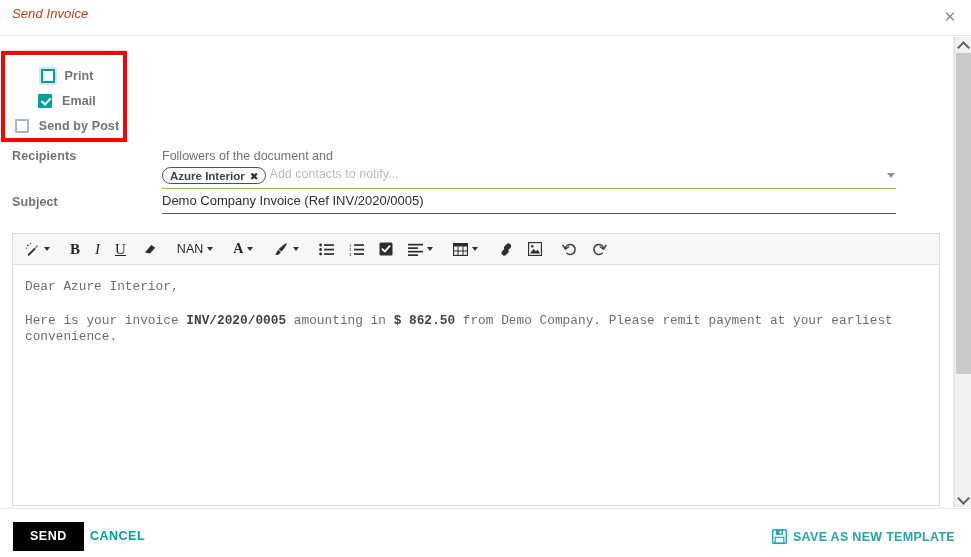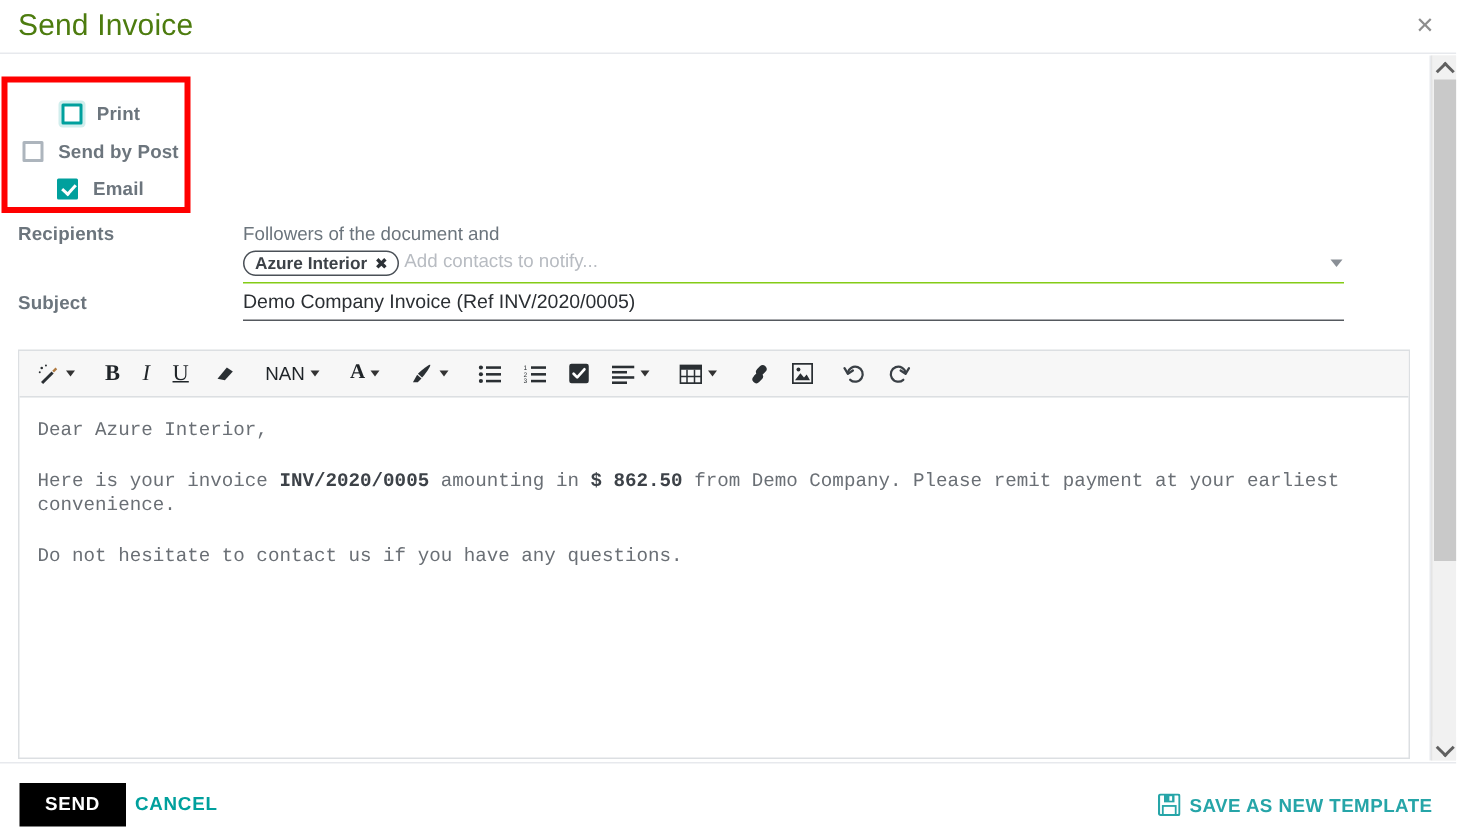--- a/index.html
+++ b/index.html
@@ -24,24 +24,25 @@
   .modal-header {
     position: absolute;
     left: 0; top: 0;
     width: 971px; height: 36px;
     border-bottom: 1px solid #e7e9ed;
     background: #fff;
   }
   .modal-title {
     position: absolute;
     left: 12px; top: 6px;
-    font-size: 20px;
-    color: #4d7c0f;
+    font-size: 13px;
+    color: #c2410c;
     font-weight: 400;
     letter-spacing: 0.1px;
+    font-style: italic;
   }
   .close-btn {
     position: absolute;
     right: 8px; top: 4px;
     width: 26px; height: 26px;
     line-height: 26px;
     text-align: center;
     font-size: 15px;
     color: #8e8e8e;
     cursor: pointer;
@@ -361,27 +362,27 @@
     <div class="highlight-box"></div>
 
     <div class="checkbox-group">
 
       <div class="cb-row">
         <span class="cb focused"></span>
         <span class="cb-label">Print</span>
       </div>
 
       <div class="cb-row">
+        <span class="cb checked"></span>
+        <span class="cb-label">Email</span>
+      </div>
+
+      <div class="cb-row">
         <span class="cb"></span>
         <span class="cb-label">Send by Post</span>
-      </div>
-
-      <div class="cb-row">
-        <span class="cb checked"></span>
-        <span class="cb-label">Email</span>
       </div>
 
     </div>
 
     <div class="field-label label-recipients">Recipients</div>
     <div class="recipients-area">
       <div class="followers-text">Followers of the document and</div>
       <div class="tag-row">
         <span class="tag">
           <span>Azure Interior</span>
@@ -548,21 +549,20 @@
               <path d="M11.8 6.6 a5 5 0 1 0-1.6 4.6" fill="none" stroke="#3a4046" stroke-width="1.5" stroke-linecap="round"></path>
               <path d="M14 3.4 L11.7 7.2 L8.4 5" fill="none" stroke="#3a4046" stroke-width="1.5" stroke-linecap="round" stroke-linejoin="round"></path>
             </svg>
         </span>
 
       </div>
 
       <div class="editor-content">
         <p>Dear Azure Interior,</p>
         <p><span>Here is your invoice </span><b>INV/2020/0005</b><span> amounting in </span><b>$ 862.50</b><span> from Demo Company. Please remit payment at your earliest convenience.</span></p>
-        <p>Do not hesitate to contact us if you have any questions.</p>
       </div>
 
     </div>
 
   </div>
 
   <div class="scrollbar">
     <div class="sb-arrow up"></div>
     <div class="sb-thumb"></div>
     <div class="sb-arrow down"></div>

